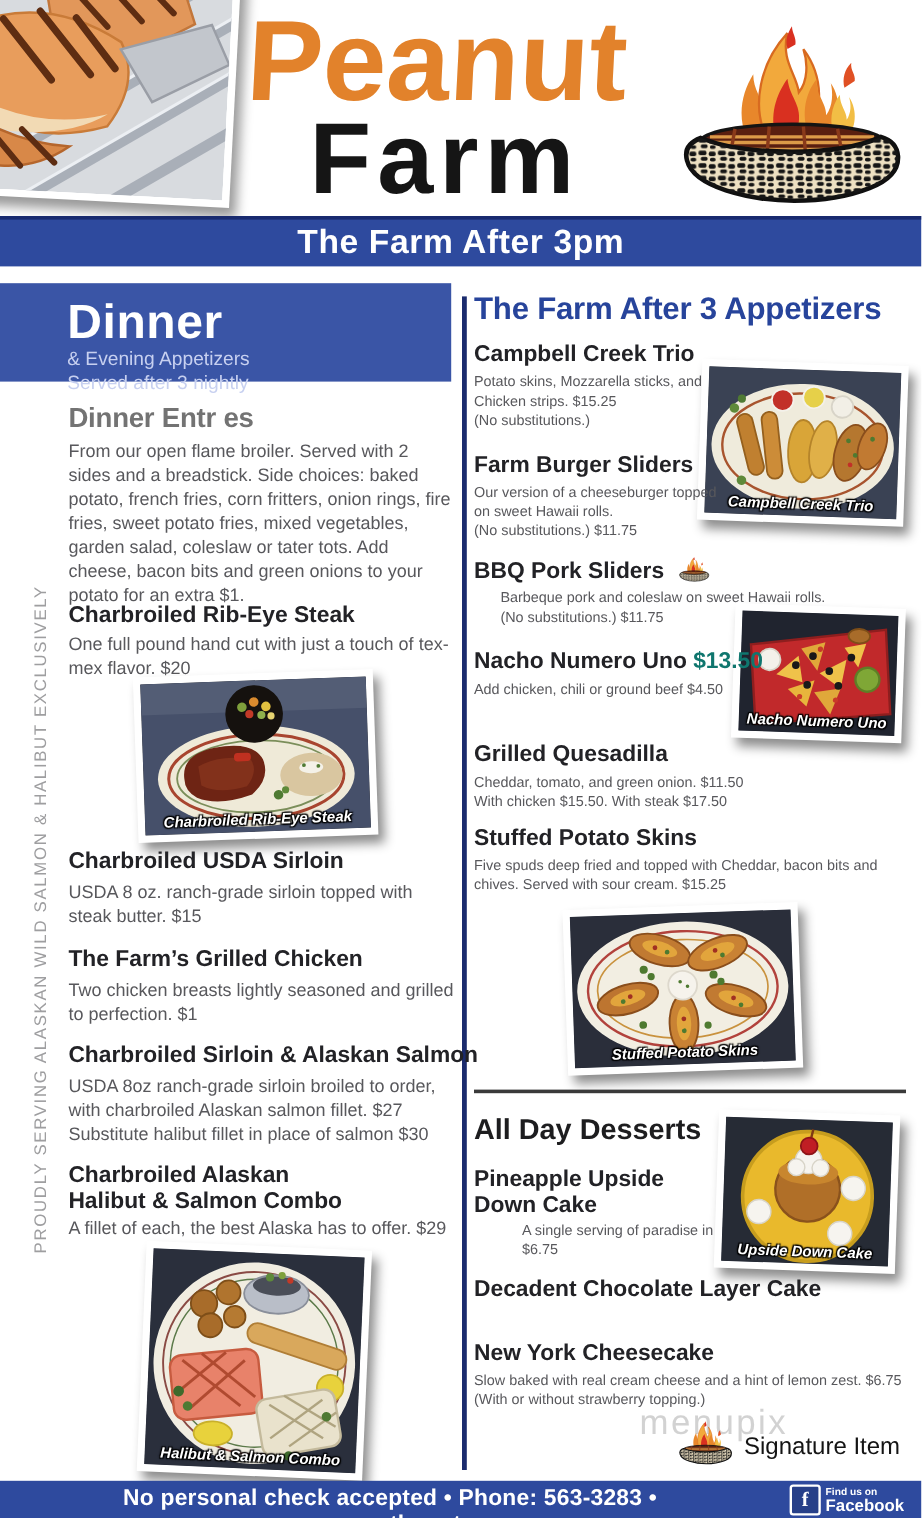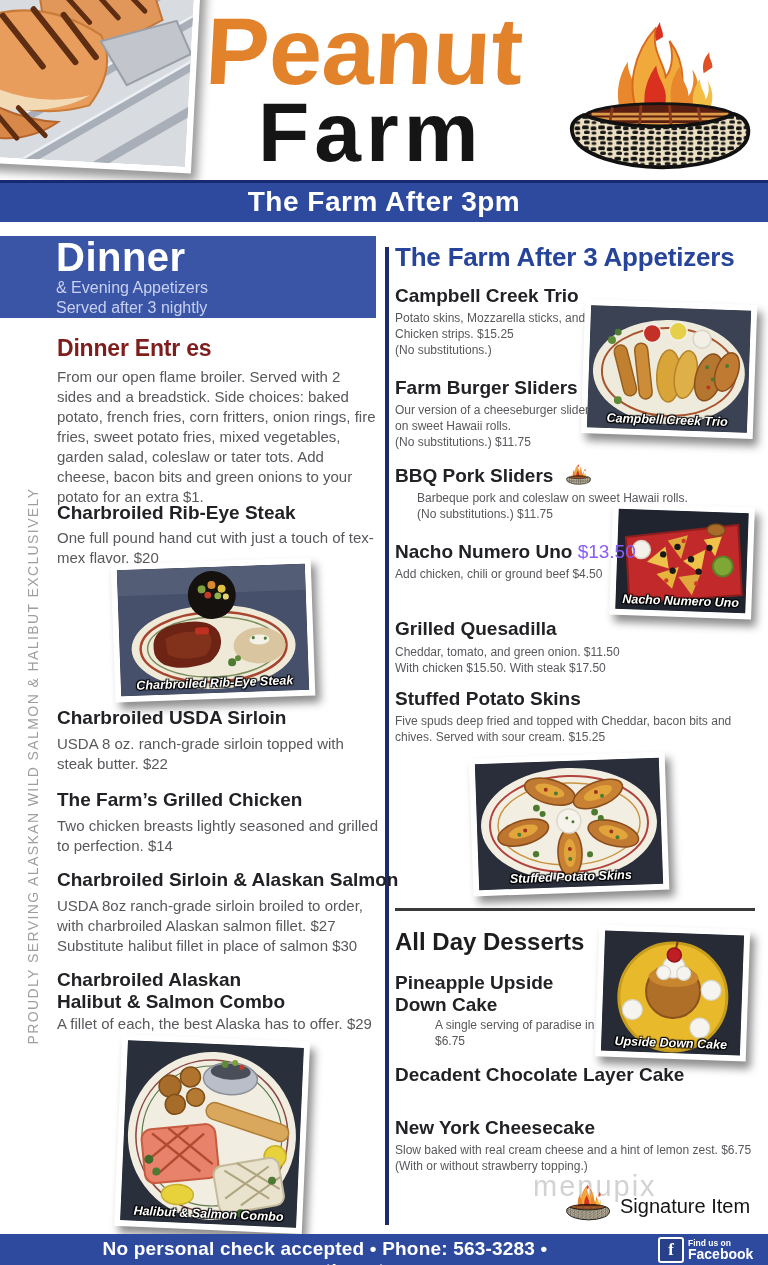--- a/index.html
+++ b/index.html
@@ -15,29 +15,29 @@
   .brand-peanut{position:absolute;left:206px;top:4px;font-size:95px;font-weight:bold;
         color:#E2822B;line-height:1;transform:skewX(-3deg);letter-spacing:0;}
   .brand-farm{position:absolute;left:258px;top:90px;font-size:84px;font-weight:bold;
         color:#151515;line-height:1;letter-spacing:5px;}
   .logo-grill{position:absolute;left:560px;top:20px;}
   .banner{position:absolute;left:0;top:180px;width:768px;height:42px;background:#2E4A9E;
         border-top:3px solid #182A6F;box-sizing:border-box;color:#fff;font-weight:bold;
         font-size:28px;text-align:center;line-height:38px;letter-spacing:.5px;}
   
   .panel{position:absolute;left:0;top:236px;width:376px;height:82px;background:#3A55A6;
-        box-sizing:border-box;padding:0 0 0 56px;}
+        box-sizing:border-box;padding:12px 0 0 56px;}
   .panel-title{font-size:40px;font-weight:bold;color:#fff;line-height:1.05;letter-spacing:.5px;}
   .panel-sub{font-size:16px;color:#C7D0F0;line-height:1.22;}
   
-  .sec-head{font-size:23px;font-weight:bold;color:#7f1d1d;letter-spacing:-.2px;}
+  .sec-head{font-size:23px;font-weight:bold;color:#737373;letter-spacing:-.2px;}
   .col-head-blue{font-size:26px;font-weight:bold;color:#27449B;letter-spacing:-.2px;}
   .col-head-black{font-size:24px;font-weight:bold;color:#1D1D1F;}
   .ititle{font-size:19px;font-weight:bold;color:#222226;line-height:1.18;}
-  .iprice{font-weight:normal;color:#8b5cf6;}
+  .iprice{font-weight:bold;color:#0f766e;}
   .desc{font-size:15px;color:#58585C;line-height:1.33;}
   .desc-r{font-size:12px;color:#58585C;line-height:1.33;}
   .vnote{position:absolute;left:-252px;top:758px;width:570px;text-align:center;
         transform:rotate(-90deg);transform-origin:center;font-size:14px;
         letter-spacing:1.4px;color:#9E9EA0;}
   .vdivider{position:absolute;left:385px;top:247px;width:4px;height:978px;background:#1B2B6E;}
   .rule{position:absolute;left:395px;top:908px;width:360px;height:3px;background:#3A3A3A;}
   
   .photo{position:absolute;background:#fff;padding:6px;box-sizing:border-box;
         box-shadow:5px 7px 9px rgba(0,0,0,.45);}
@@ -196,24 +196,24 @@
             <circle cx="108" cy="30" r="3" fill="#E6D471"></circle>
         </g>
         <circle cx="112" cy="96" r="4" fill="#4F7A33"></circle>
           <circle cx="118" cy="92" r="3" fill="#5E8A3A"></circle>
       </svg>
       <div class="caption">Charbroiled Rib-Eye Steak</div>
     </div>
   </div>
 
   <div class="abs ititle" style="left:57px;top:707px;">Charbroiled USDA Sirloin</div>
-  <div class="abs desc" style="left:57px;top:734px;width:322px;">USDA 8 oz. ranch-grade sirloin topped with steak butter. $22</div>
+  <div class="abs desc" style="left:57px;top:734px;width:322px;">USDA 8 oz. ranch-grade sirloin topped with steak butter. $15</div>
 
   <div class="abs ititle" style="left:57px;top:789px;">The Farm’s Grilled Chicken</div>
-  <div class="abs desc" style="left:57px;top:816px;width:322px;">Two chicken breasts lightly seasoned and grilled to perfection. $14</div>
+  <div class="abs desc" style="left:57px;top:816px;width:322px;">Two chicken breasts lightly seasoned and grilled to perfection. $1</div>
 
   <div class="abs ititle" style="left:57px;top:869px;">Charbroiled Sirloin &amp; Alaskan Salmon</div>
   <div class="abs desc" style="left:57px;top:896px;width:324px;">
     <div>USDA 8oz ranch-grade sirloin broiled to order, with charbroiled Alaskan salmon fillet. $27</div>
     <div>Substitute halibut fillet in place of salmon $30</div>
   </div>
 
   <div class="abs ititle" style="left:57px;top:969px;width:240px;">Charbroiled Alaskan Halibut &amp; Salmon Combo</div>
   <div class="abs desc" style="left:57px;top:1014px;width:330px;">A fillet of each, the best Alaska has to offer. $29</div>
 
@@ -289,21 +289,21 @@
         <circle cx="22" cy="34" r="4" fill="#5E8A3A"></circle>
           <circle cx="28" cy="26" r="3.4" fill="#4F7A33"></circle>
         <circle cx="30" cy="94" r="4" fill="#5E8A3A"></circle>
       </svg>
       <div class="caption">Campbell Creek Trio</div>
     </div>
   </div>
 
   <div class="abs ititle" style="left:395px;top:377px;">Farm Burger Sliders</div>
   <div class="abs desc-r" style="left:395px;top:403px;width:208px;">
-    <div>Our version of a cheeseburger slider on sweet Hawaii rolls.</div>
+    <div>Our version of a cheeseburger topped on sweet Hawaii rolls.</div>
     <div>(No substitutions.) $11.75</div>
   </div>
 
   <div class="abs ititle" style="left:395px;top:464px;">
     <span>BBQ Pork Sliders</span>
     <svg width="27" height="21" viewBox="0 0 200 160" style="vertical-align:-3px;margin-left:6px;">
         <use href="#peanut-grill"></use>
       </svg>
   </div>
   <div class="abs desc-r" style="left:417px;top:491px;width:365px;">

